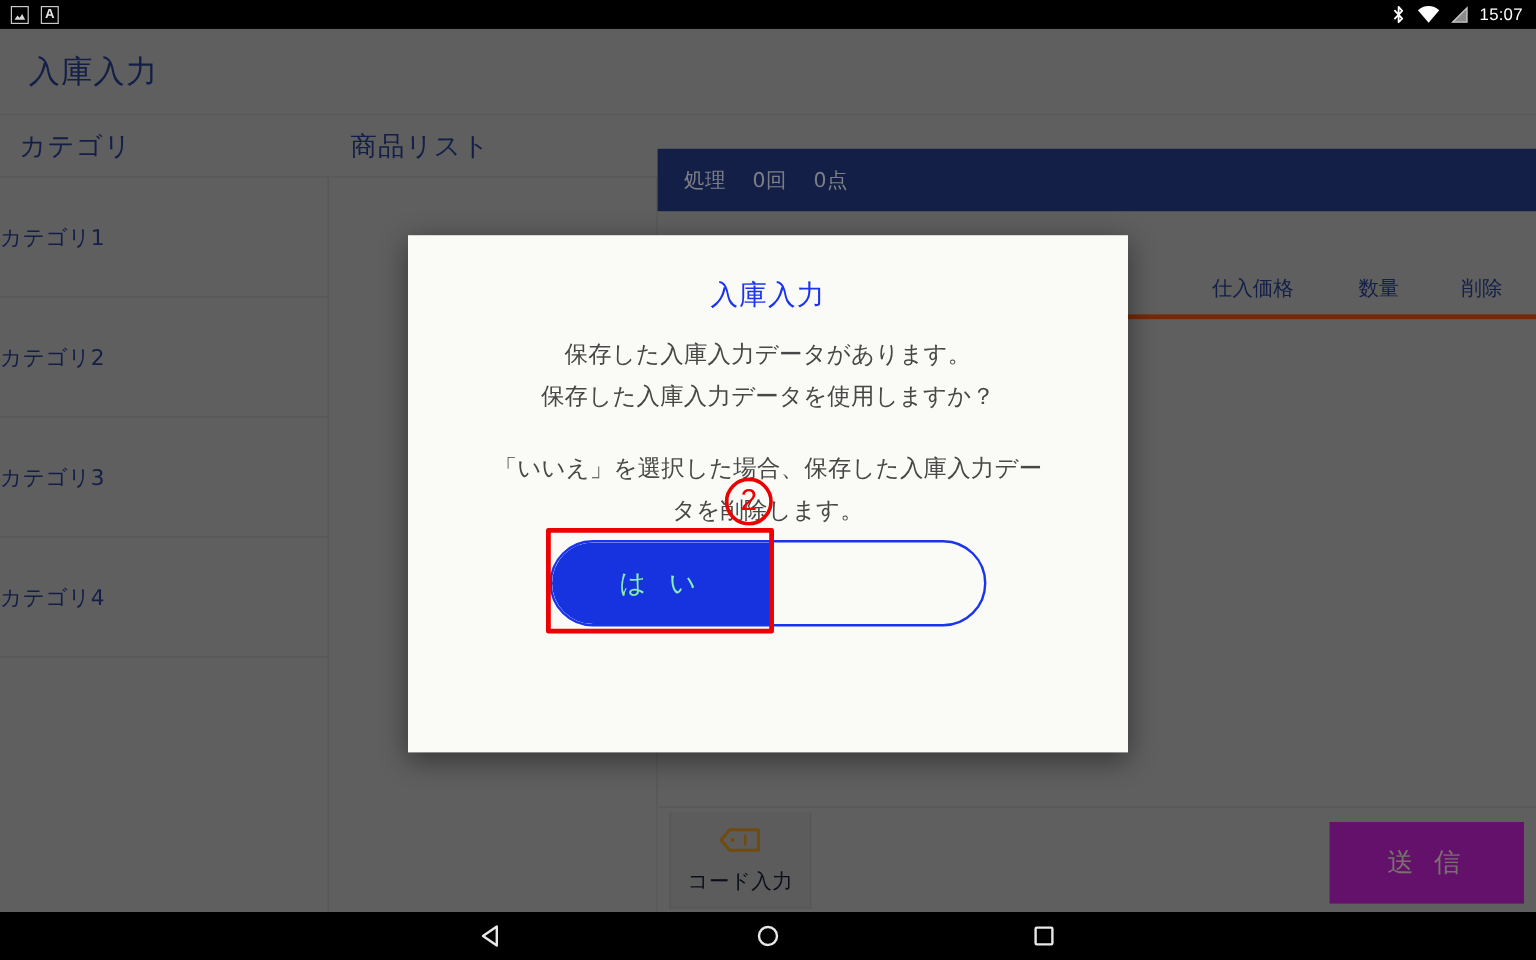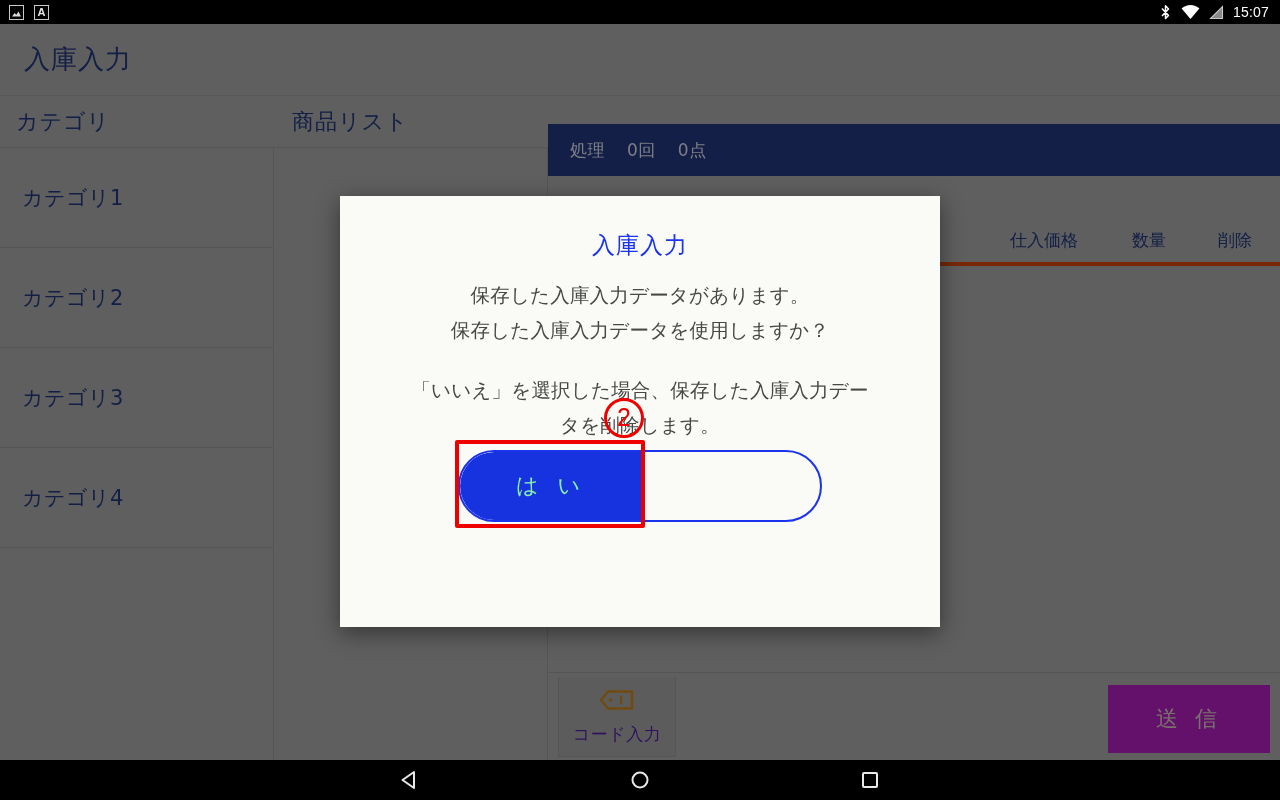--- a/index.html
+++ b/index.html
@@ -134,22 +134,21 @@
     left: 0; top: 124px;
     width: 274px; height: 612px;
     background: #9a9a9a;
     border-right: 1px solid #8a8a8a;
   }
   .cat-item {
     height: 100px;
     border-bottom: 1px solid #8a8a8a;
     display: flex;
     align-items: center;
-    padding-left: 22px;
-    font-size: 21px;
+    font-size: 18px;
     color: #1f3372;
     letter-spacing: .5px;
   }
 
   
   .prodpane {
     position: absolute;
     left: 274px; top: 124px;
     width: 274px; height: 612px;
     background: #9a9a9a;
@@ -214,21 +213,21 @@
     border-right: 1px solid #8a8a8a;
     border-bottom: 1px solid #8a8a8a;
     display: flex;
     flex-direction: column;
     align-items: center;
     justify-content: center;
     gap: 7px;
   }
   .codebtn-label {
     font-size: 17px;
-    color: #4c1d95;
+    color: #0f172a;
     letter-spacing: .5px;
   }
   .sendbtn {
     position: absolute;
     right: 10px; top: 12px;
     width: 162px; height: 68px;
     background: #a21caf;
     display: flex;
     align-items: center;
     justify-content: center;

